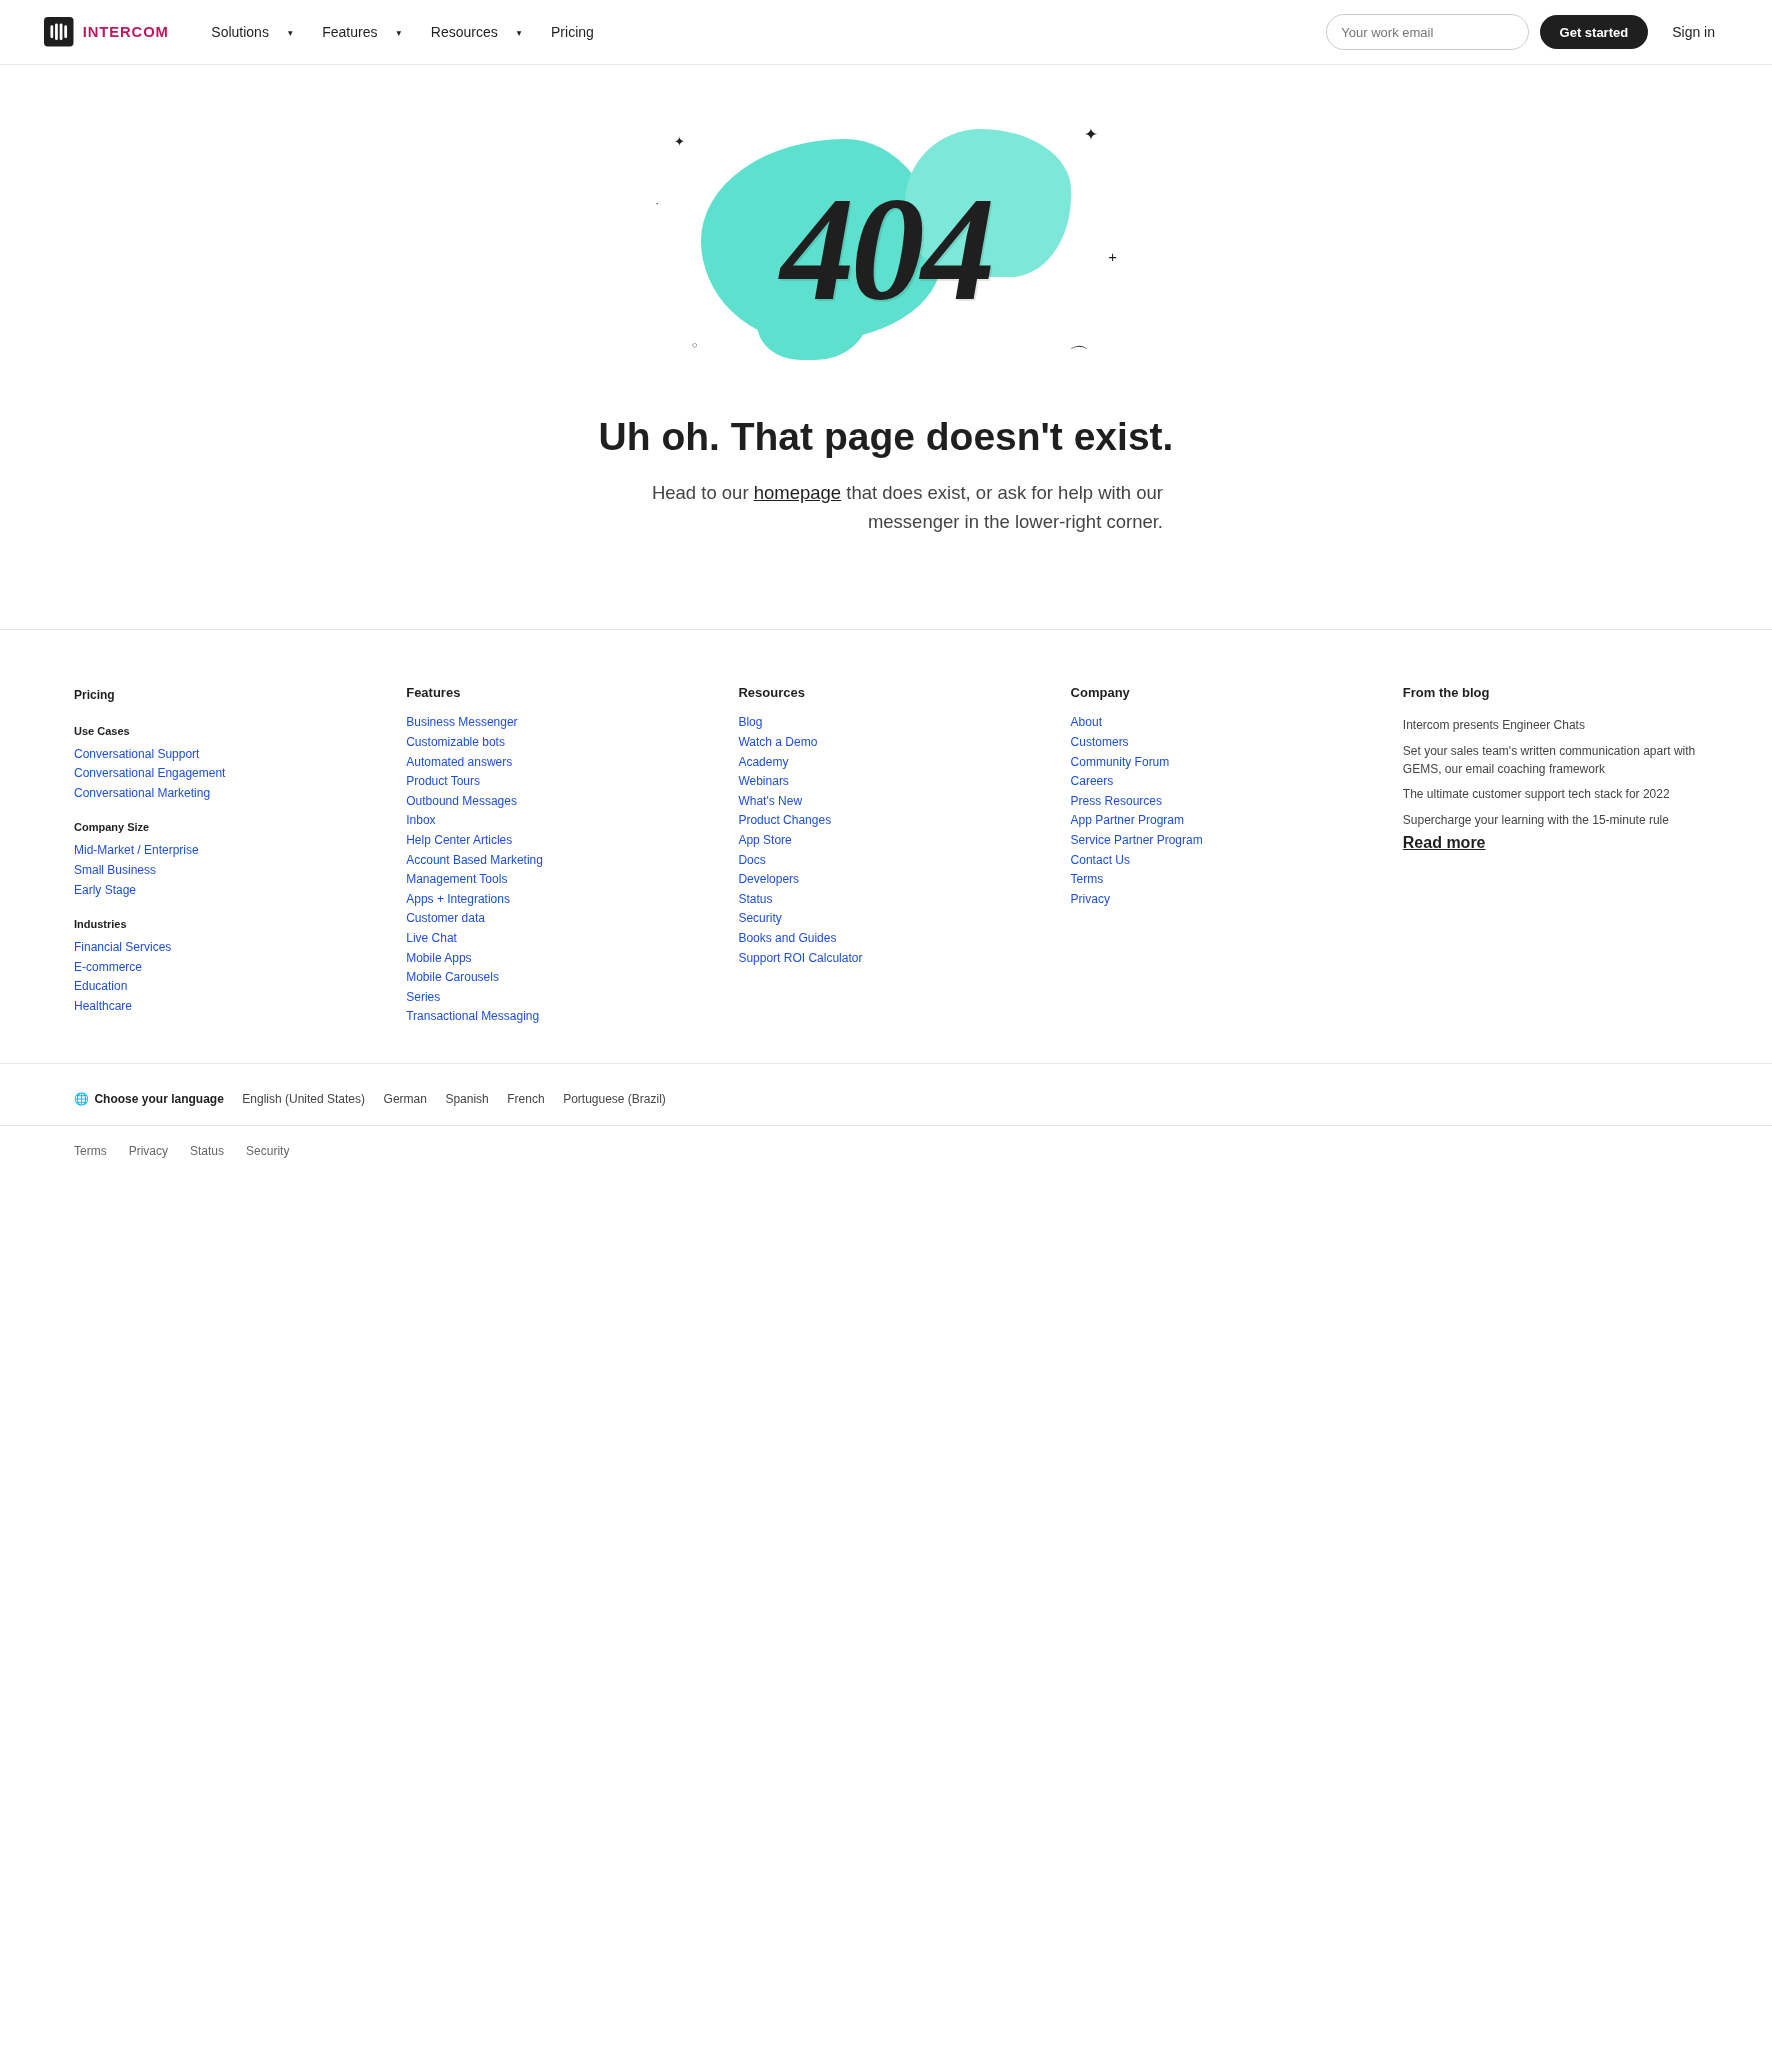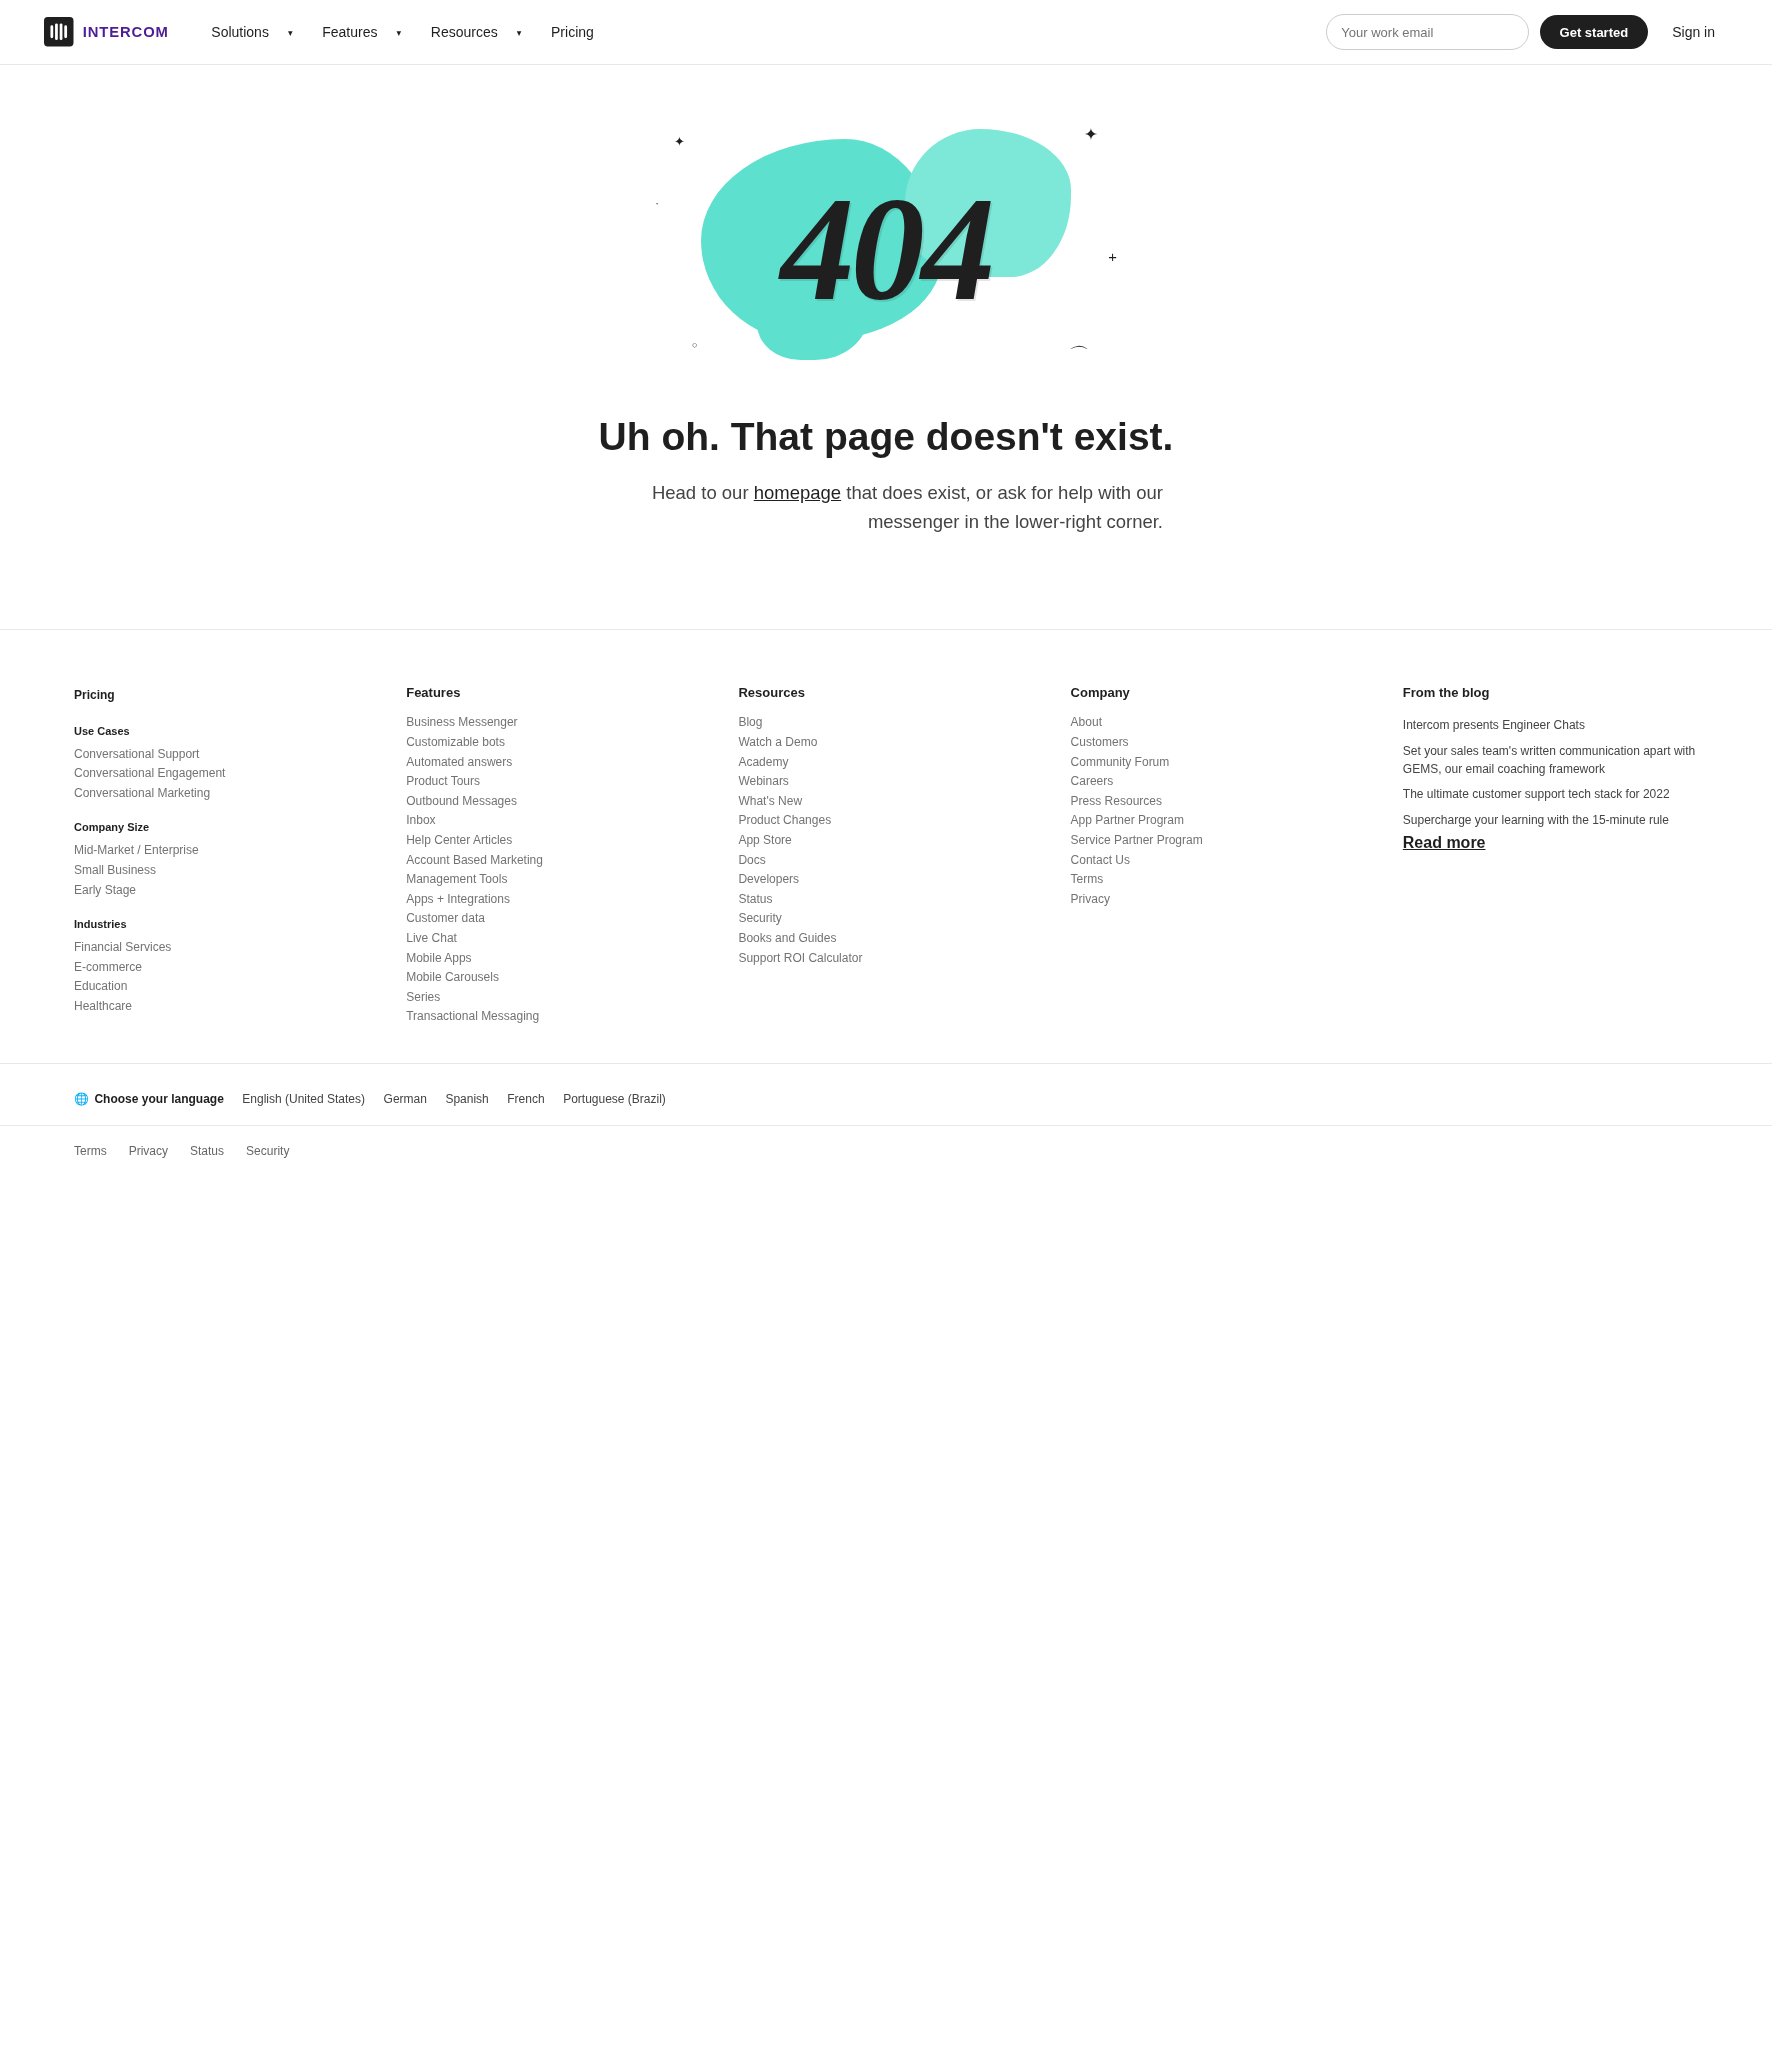--- a/index.html
+++ b/index.html
@@ -15,21 +15,21 @@
       position: sticky;
       top: 0;
       background: #fff;
       z-index: 100;
     }
     .nav-logo {
       display: flex;
       align-items: center;
       gap: 9.2px;
       text-decoration: none;
-      color: #4c1d95;
+      color: #be185d;
       font-weight: 700;
       font-size: 14.8px;
       letter-spacing: 0.9px;
       margin-right: 29.5px;
     }
     .logo-icon {
       width: 29.5px;
       height: 29.5px;
     }
     .nav-links {
@@ -184,21 +184,21 @@
     .footer-section-label {
       font-size: 11px;
       font-weight: 700;
       color: #1f1f1f;
       margin-top: 18.5px;
       margin-bottom: 7.4px;
     }
     .footer-link {
       display: block;
       font-size: 12px;
-      color: #737373;
+      color: #1d4ed8;
       text-decoration: none;
       padding: 2.8px 0;
       cursor: pointer;
     }
     .blog-link {
       display: block;
       font-size: 12px;
       color: #444;
       text-decoration: none;
       padding: 3.7px 0;

